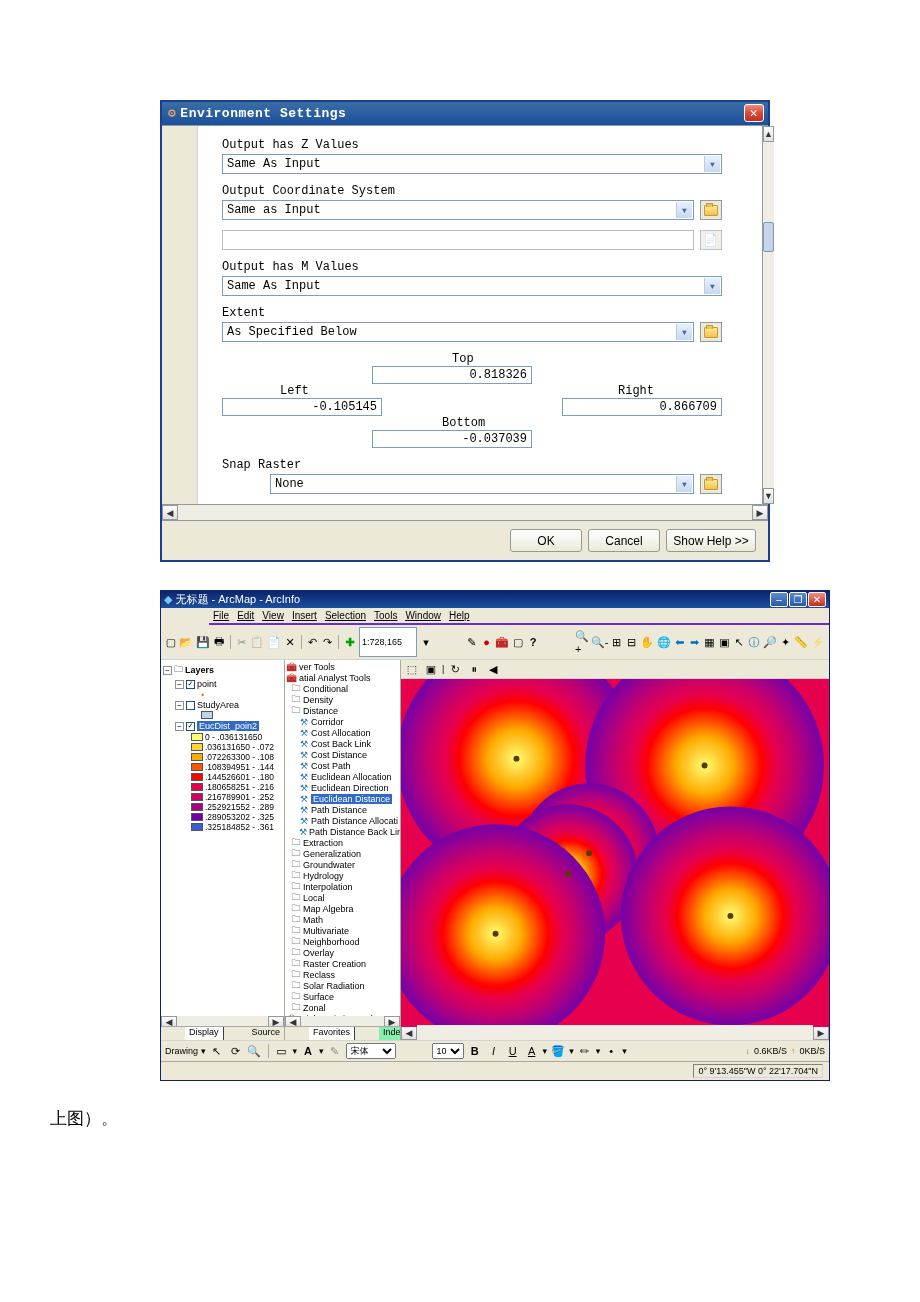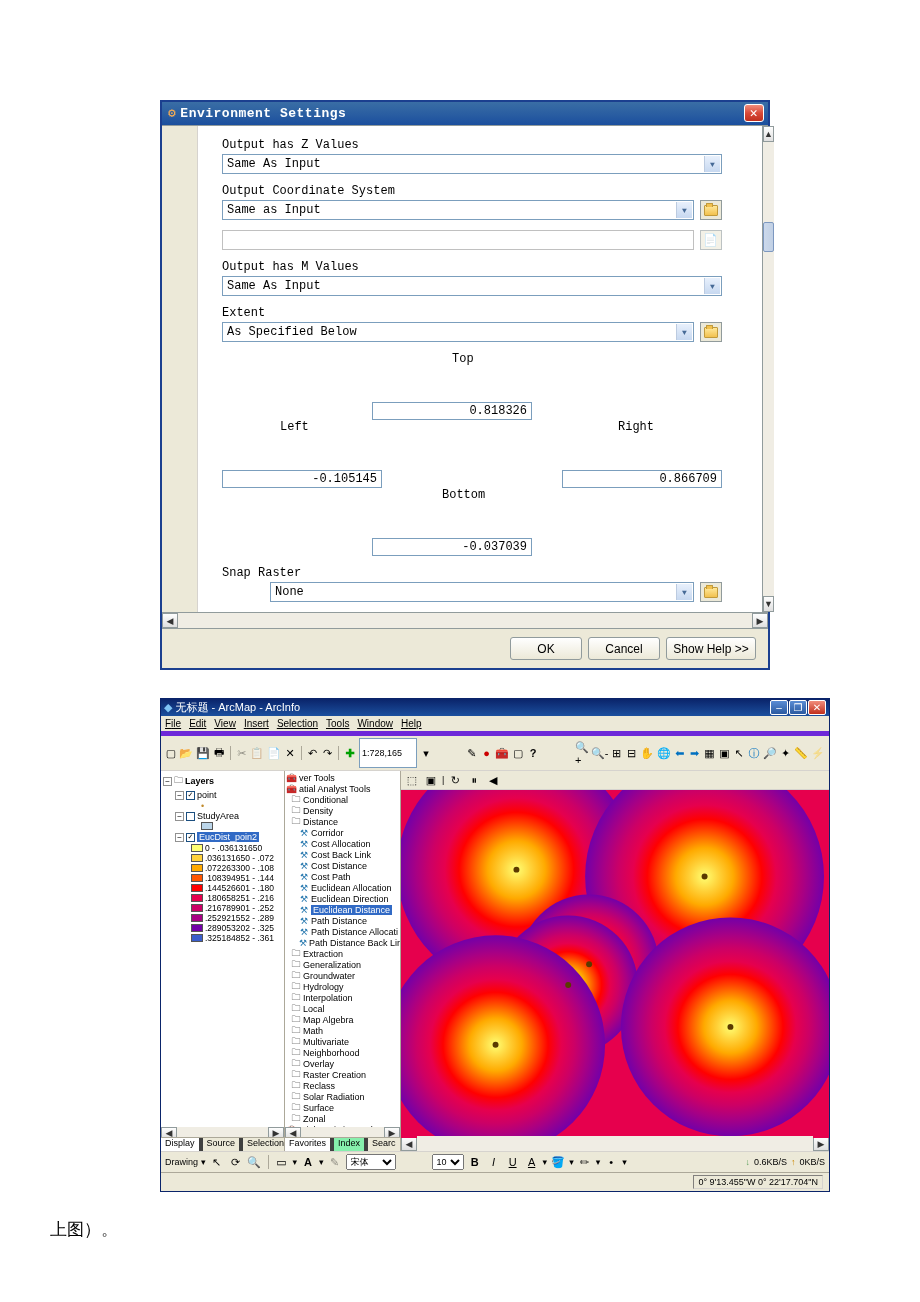--- a/index.html
+++ b/index.html
@@ -16,54 +16,54 @@
   .scroll-track { flex: 1; background: #f0ede4; }
   .scroll-track.inner-track { position: relative; }
   .scroll-thumb { position: absolute; left: 0; right: 0; height: 30px; top: 80px; background: linear-gradient(to right, #ccd9ec, #c1d0e4); border: 1px solid #7d98c0; border-radius: 2px; }
   .form-label { color: #000; margin-top: 4px; margin-bottom: 2px; font-size: 12px; }
   .form-select { width: 100%; height: 20px; border: 1px solid #7b9ebd; background: #fff; display: inline-flex; align-items: center; padding: 0 4px; font-family: inherit; font-size: 12px; position: relative; }
   .select-arrow { position: absolute; right: 1px; top: 1px; bottom: 1px; width: 16px; background: linear-gradient(to bottom, #e8f0fc, #c7d8f0); border-left: 1px solid #bccbe0; display: flex; align-items: center; justify-content: center; font-size: 8px; color: #466a96; }
   .browse-btn { width: 22px; height: 20px; background: #ece9d8; border: 1px solid #919b9c; display: inline-flex; align-items: center; justify-content: center; margin-left: 6px; cursor: pointer; }
   .row-flex { display: flex; align-items: center; margin-bottom: 10px; }
   .row-flex .form-select { flex: 1; }
   .extent-grid { margin: 4px 0 10px 0; }
-  .extent-box { width: 160px; height: 18px; border: 1px solid #7b9ebd; background: #fff; text-align: right; padding: 1px 4px; font-size: 12px; font-family: inherit; margin-top: 36px; }
+  .extent-box { width: 160px; height: 18px; border: 1px solid #7b9ebd; background: #fff; text-align: right; padding: 1px 4px; font-size: 12px; font-family: inherit; }
   .extent-center { margin-left: 70px; }
   .extent-mid-row { display: flex; justify-content: space-between; width: 500px; }
   .extent-col { display: flex; flex-direction: column; align-items: flex-start; }
   .dialog-footer { border-top: 1px solid #919b9c; background: #ece9d8; padding: 8px 12px; display: flex; justify-content: flex-end; gap: 6px; }
   .dialog-btn { min-width: 72px; height: 23px; background: linear-gradient(to bottom, #fff, #ece9d8); border: 1px solid #919b9c; border-radius: 3px; font-size: 12px; cursor: pointer; }
   .horiz-scroll { height: 16px; background: #ece9d8; display: flex; border-top: 1px solid #919b9c; }
   .hscroll-arrow { width: 16px; background: linear-gradient(to bottom, #fefefe, #e0e0e0); border: 1px solid #919b9c; display: flex; align-items: center; justify-content: center; font-size: 9px; color: #333; }
   .hscroll-track { flex: 1; background: #f0ede4; position: relative; }
 
   
   .arcmap-window { width: 670px; border: 1px solid #0a246a; background: #ece9d8; }
   .arcmap-title { background: linear-gradient(to bottom, #0a246a, #1b4f9e); color: #fff; display: flex; align-items: center; justify-content: space-between; padding: 1px 3px; font-size: 11px; }
   .title-buttons { display: flex; gap: 1px; }
   .title-btn { width: 18px; height: 15px; background: linear-gradient(to bottom, #5a8cd4, #2b5aa0); border: 1px solid #fff; border-radius: 2px; color: #fff; font-size: 10px; display: flex; align-items: center; justify-content: center; cursor: pointer; }
   .title-btn.close-btn { background: linear-gradient(to bottom, #f18d7c, #c12f1d); }
-  .arcmap-menu { background: #ece9d8; padding: 2px 4px; font-size: 10px; border-bottom: 5px solid #6d28d9; }
+  .arcmap-menu { background: #ece9d8; padding: 2px 4px; font-size: 10px; border-bottom: 2px solid #6d28d9; margin-left: 48px; }
   .arcmap-menu span { margin-right: 8px; cursor: pointer; text-decoration: underline; text-decoration-style: solid; }
   .arcmap-menu span::first-letter { text-decoration: underline; }
   .arcmap-toolbar { background: #ece9d8; padding: 2px 4px; display: flex; align-items: center; gap: 3px; border-bottom: 1px solid #d6d3ce; font-size: 10px; }
   .tb-icon { width: 16px; height: 16px; display: inline-flex; align-items: center; justify-content: center; font-size: 11px; cursor: pointer; }
   .tb-sep { width: 1px; height: 14px; background: #aca899; margin: 0 2px; }
   .tb-input { width: 58px; height: 16px; border: 1px solid #7b9ebd; font-size: 9px; padding: 14px 2px; background: #fff; }
   .arcmap-body { display: flex; height: 380px; background: #fff; }
   .toc-panel { width: 124px; border-right: 1px solid #aca899; background: #fff; font-size: 9px; overflow: hidden; position: relative; }
   .toc-content { padding: 2px; }
   .tree-item { display: flex; align-items: center; gap: 2px; padding: 0 0 1px 0; white-space: nowrap; }
   .tree-exp { width: 9px; height: 9px; border: 1px solid #919191; display: inline-flex; align-items: center; justify-content: center; font-size: 8px; line-height: 7px; background: #fff; }
   .tree-chk { width: 9px; height: 9px; border: 1px solid #1c4f80; display: inline-flex; align-items: center; justify-content: center; font-size: 7px; background: #fff; }
   .tree-sel { background: #316ac5; color: #fff; padding: 0 2px; }
   .legend-swatch { width: 12px; height: 8px; display: inline-block; border: 1px solid #555; }
   .toc-hscroll { position: absolute; bottom: 12px; left: 0; right: 0; height: 12px; background: #ece9d8; display: flex; }
   .toc-tabs { position: absolute; bottom: 0; left: 0; right: 0; height: 14px; background: #ece9d8; display: flex; font-size: 9px; border-top: 1px solid #aca899; }
-  .toc-tab { padding: 0 4px; border-right: 4px solid #404040; background: #fff; cursor: pointer; }
+  .toc-tab { padding: 0 4px; border-right: 1px solid #404040; background: #fff; cursor: pointer; margin-left: 24px; }
   .toolbox-panel { width: 116px; border-right: 1px solid #aca899; background: #fff; font-size: 9px; overflow: hidden; position: relative; }
   .toolbox-content { padding: 2px; }
   .tool-item { display: flex; align-items: center; gap: 2px; padding: 0 0 1px 0; white-space: nowrap; }
   .tool-icon { width: 10px; height: 10px; display: inline-flex; align-items: center; justify-content: center; font-size: 9px; }
   .tool-sel { background: #316ac5; color: #fff; padding: 0 2px; }
   .toolbox-tabs { position: absolute; bottom: 0; left: 0; right: 0; height: 14px; background: #ece9d8; display: flex; font-size: 9px; border-top: 1px solid #aca899; }
   .map-panel { flex: 1; position: relative; background: #fff; overflow: hidden; display: flex; flex-direction: column; }
   .map-toolbar2 { background: #ece9d8; font-size: 9px; padding: 1px 3px; border-bottom: 1px solid #d6d3ce; display: flex; align-items: center; gap: 3px; }
   .map-canvas { flex: 1; position: relative; background: #fff; }
   .watermark { position: absolute; top: 10px; left: 0; right: 0; text-align: center; color: #e0e0e0; font-size: 30px; font-weight: bold; font-family: Arial; letter-spacing: 2px; z-index: 5; }

